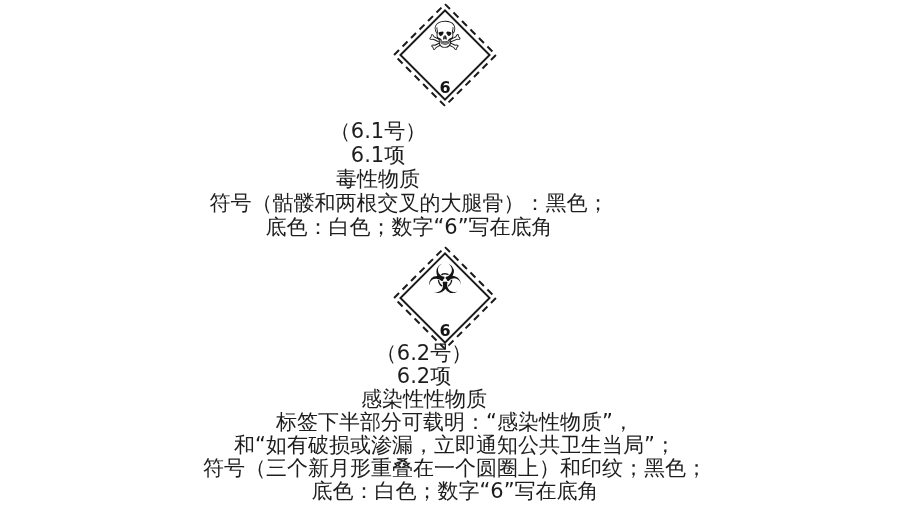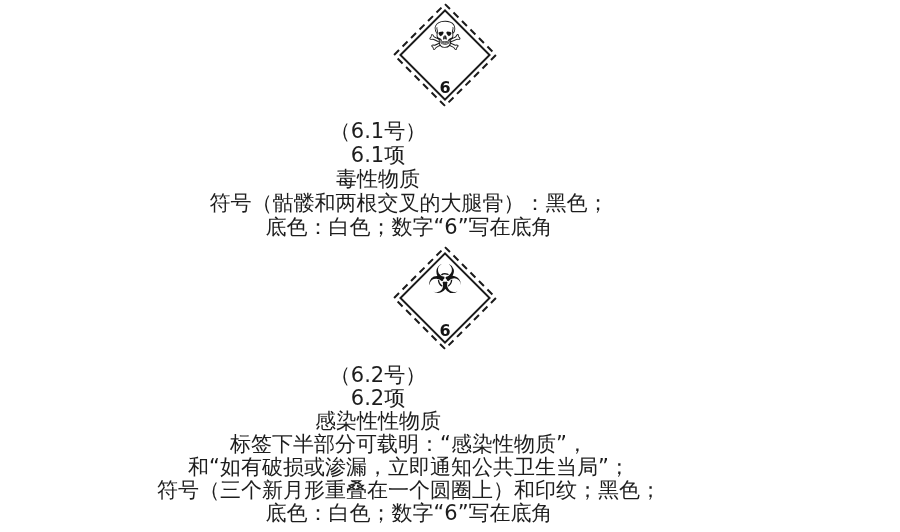--- a/index.html
+++ b/index.html
@@ -51,21 +51,21 @@
   }
   #diamond-61 { top: 3px; }
   #diamond-62 { top: 246px; }
   
   .captions {
     position: absolute;
     left: 0;
     width: 764px;
   }
   #captions-61 { top: 119px; }
-  #captions-62 { top: 364px; }
+  #captions-62 { top: 342px; padding-left: 46px; }
   .cap {
     text-align: center;
     font-size: 21px;
     line-height: 24px;
     white-space: nowrap;
     color: #1d1d1d;
   }
   #captions-62 .cap { line-height: 23px; }
   .cap.hdr  { transform: translateX(-4px); }
   .cap.desc { transform: translateX(27px); }

